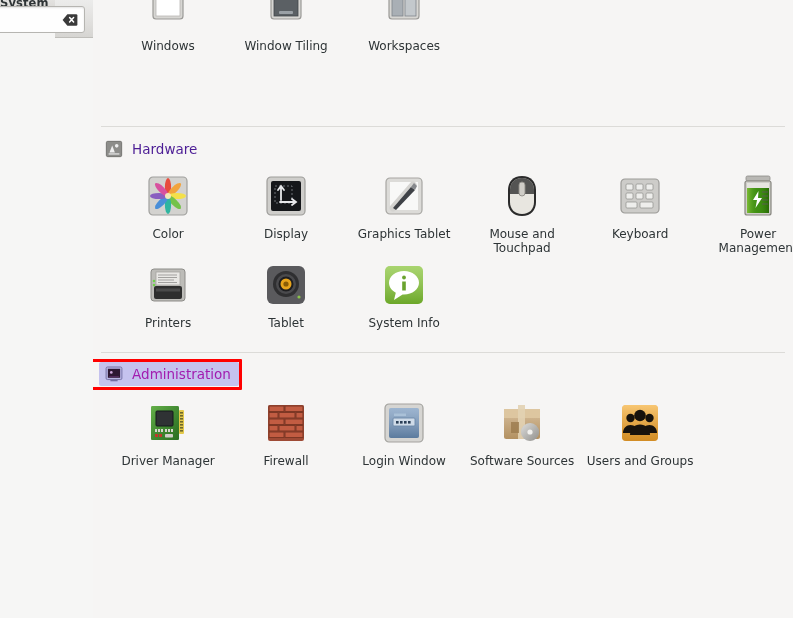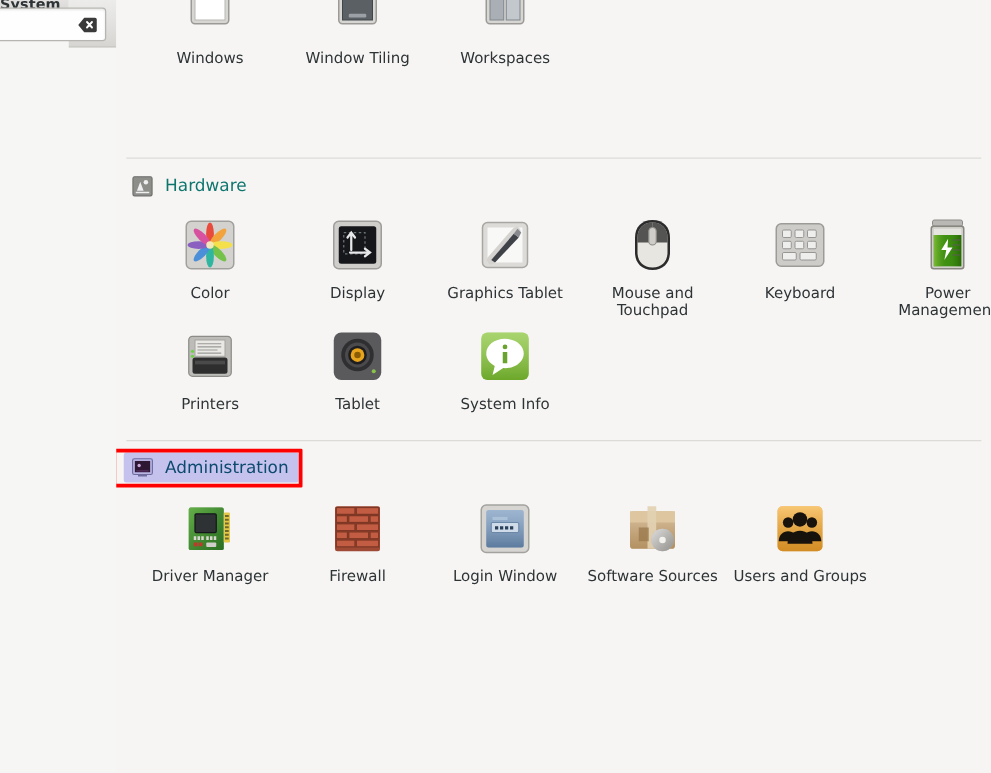--- a/index.html
+++ b/index.html
@@ -108,23 +108,23 @@
     padding: 3px 8px 3px 6px;
     margin-left: 6px;
     border-radius: 2px;
   }
   .section-header.selected {
     background: #c5c2ee;
   }
   .section-icon { width: 18px; height: 18px; flex: 0 0 18px; display: block; }
   .section-title {
     font-size: 13.5px;
-    color: #0f766e;
-  }
-  .section-header.selected .section-title { color: #0c4a6e; }
+    color: #4c1d95;
+  }
+  .section-header.selected .section-title { color: #a21caf; }
 
   
   .annot-box {
     position: absolute;
     border: 3px solid #ff0000;
     pointer-events: none;
     border-radius: 1px;
   }
 
   

